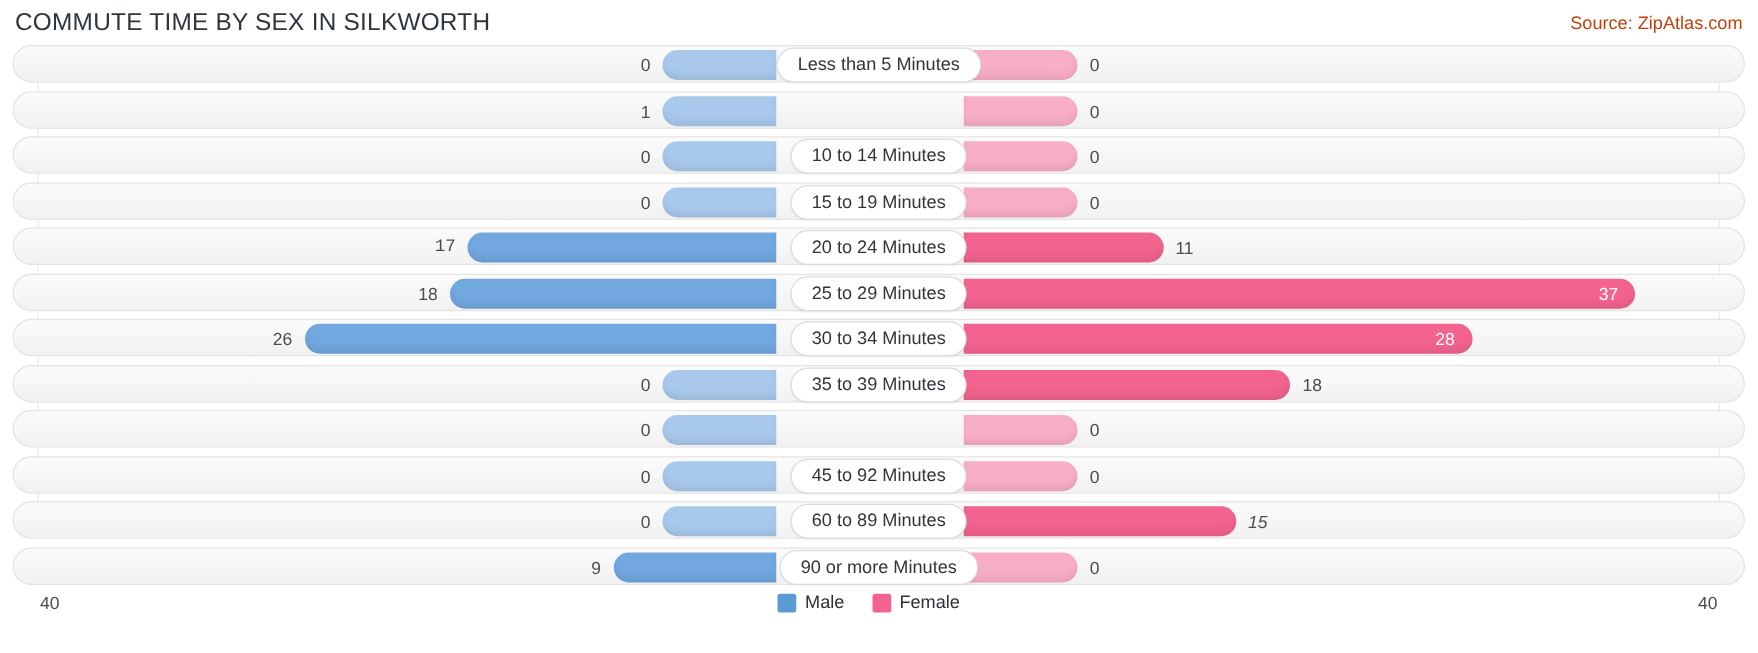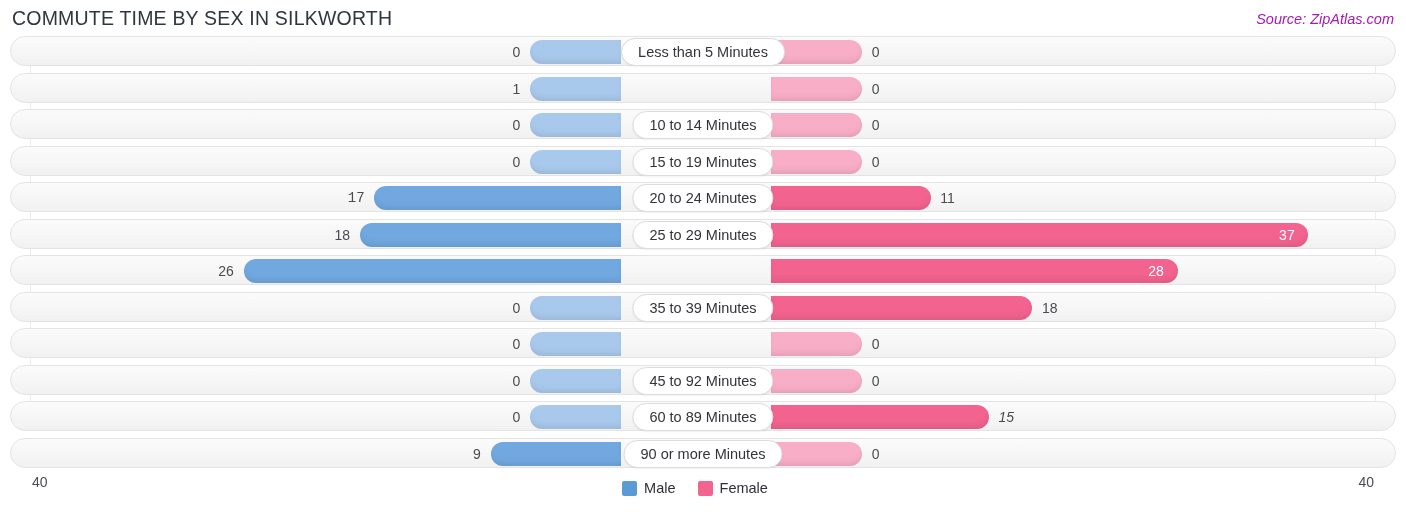--- a/index.html
+++ b/index.html
@@ -26,22 +26,21 @@
     font-size: 19.5px;
     font-weight: 400;
     letter-spacing: .2px;
     color: #2f3640;
     white-space: nowrap;
   }
   .source {
     position: absolute;
     right: 12px; top: 11px;
     font-size: 14.5px;
-    font-style: italic;
-    color: #a21caf;
+    color: #c2410c;
     white-space: nowrap;
   }
 
   
   .plot {
     position: relative;
     margin: 0 10px;
     height: 438px;
   }
 
@@ -138,21 +137,21 @@
     color: #4b4b52;
   }
   .axis-label.left  { left: 22px; }
   .axis-label.right { right: 22px; }
 
   .legend {
     position: absolute;
     left: 0; right: 16px; top: 0;
     display: flex;
     justify-content: center;
-    align-items: flex-end;
+    align-items: flex-start;
     gap: 22px;
     height: 22px;
   }
   .legend-item {
     display: flex;
     align-items: center;
     gap: 7px;
     font-size: 14.5px;
     color: #2f3038;
   }
@@ -230,20 +229,21 @@
         </div>
         <div class="pill">25 to 29 Minutes</div>
       </div>
       <div class="row">
         <div class="bar-layer">
           <div class="bar male" style="right: 55.9%; width: 27.3%;"></div>
           <div class="val male-val" style="right: 83.9%;">26</div>
           <div class="bar female" style="left: 54.9%; width: 29.4%;"></div>
           <div class="val female-val inside" style="left: auto; right: 16.7%;">28</div>
         </div>
+        <div class="pill">30 to 34 Minutes</div>
       </div>
       <div class="row">
         <div class="bar-layer">
           <div class="bar male light" style="right: 55.9%; width: 6.6%;"></div>
           <div class="val male-val" style="right: 63.2%;">0</div>
           <div class="bar female" style="left: 54.9%; width: 18.9%;"></div>
           <div class="val female-val" style="left: 74.5%;">18</div>
         </div>
         <div class="pill">35 to 39 Minutes</div>
       </div>

